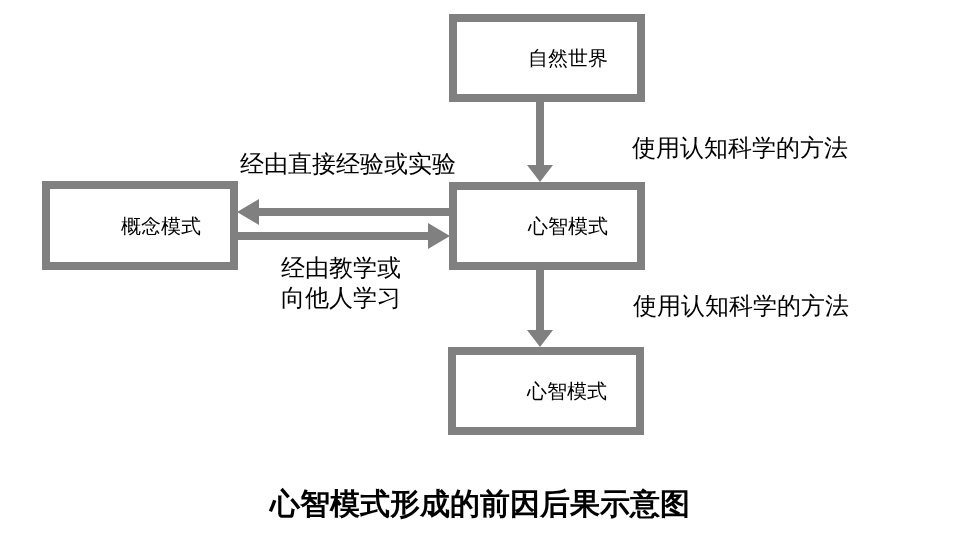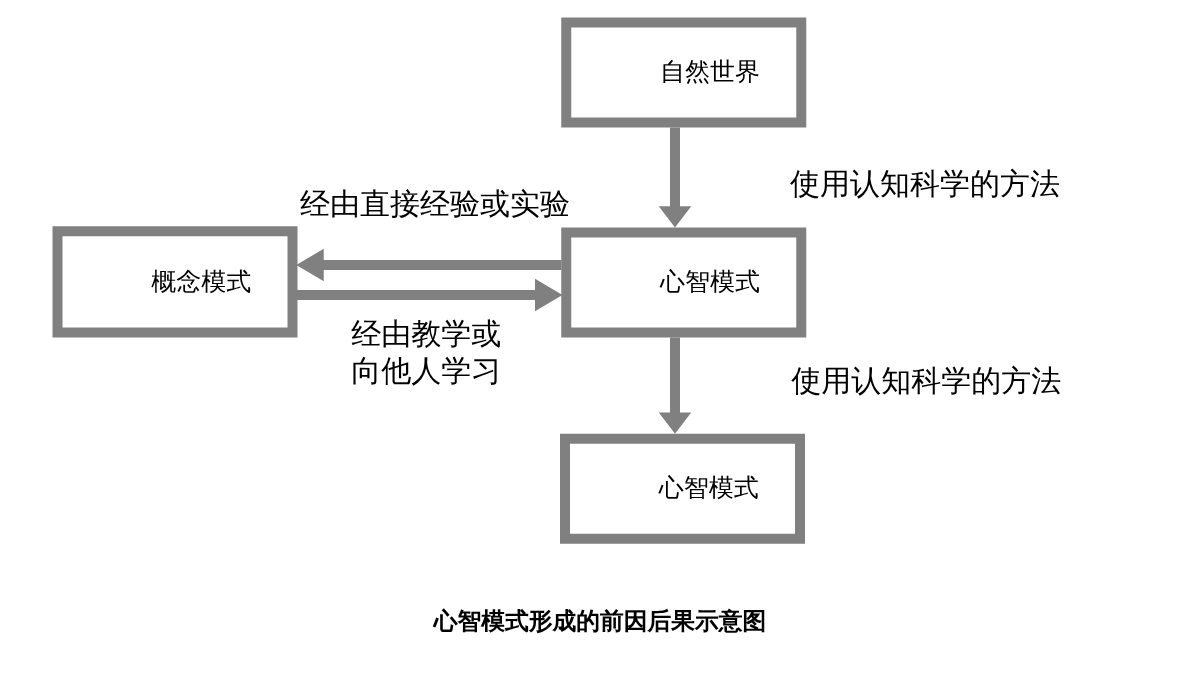--- a/index.html
+++ b/index.html
@@ -76,21 +76,21 @@
     line-height: 30px;
     color: var(--text);
     white-space: nowrap;
   }
   .diagram-title {
     position: absolute;
     left: 0;
     top: 484px;
     width: 960px;
     text-align: center;
-    font-size: 19px;
+    font-size: 30px;
     font-weight: bold;
     color: var(--text);
   }
 </style>
 </head>
 <body>
 
 <div class="canvas">
 
   <div class="node node-natural">

